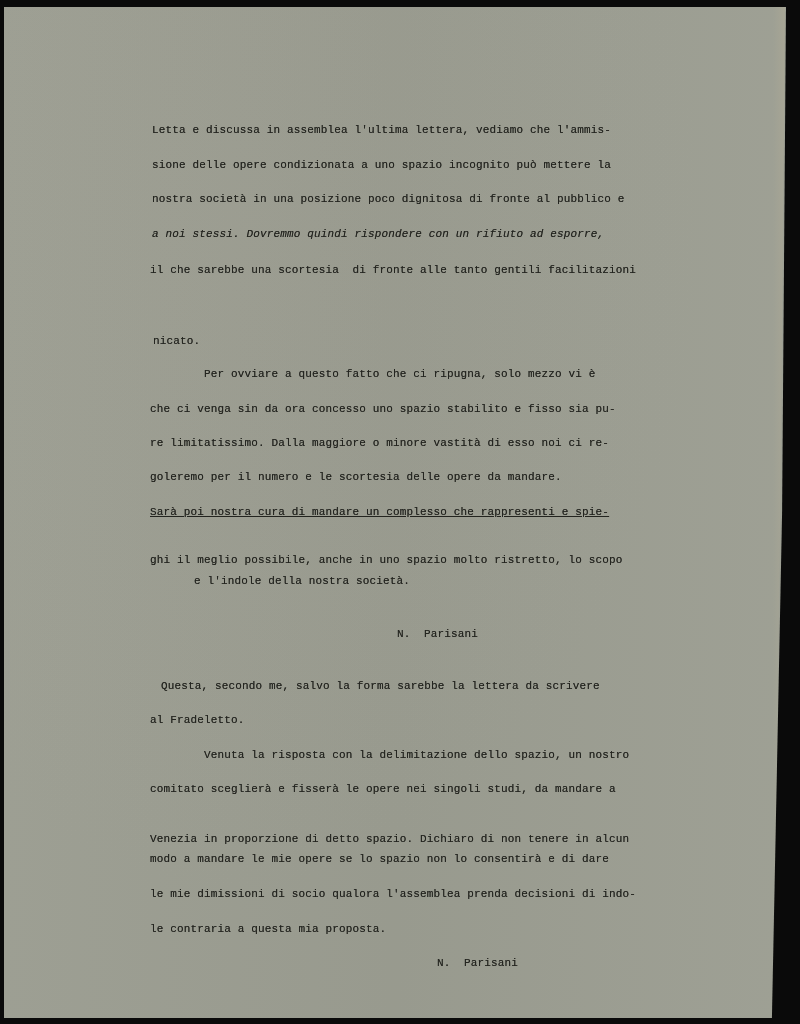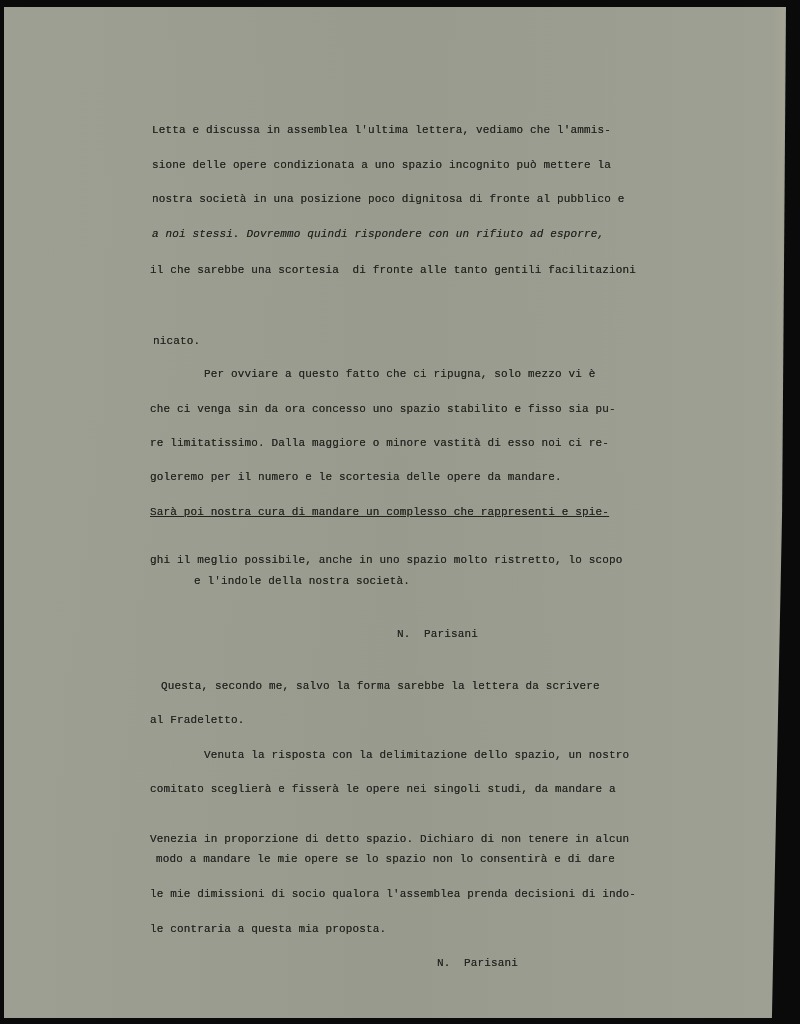--- a/index.html
+++ b/index.html
@@ -71,18 +71,18 @@
   <div class="text" style="left:150px; top:572px;margin-left:44px;">e l'indole della nostra società.</div>
 
   <div class="text" style="left:397px; top:625px;">N.  Parisani</div>
 
   <div class="text" style="left:161px; top:677px;">Questa, secondo me, salvo la forma sarebbe la lettera da scrivere</div>
   <div class="text" style="left:150px; top:711px;">al Fradeletto.</div>
 
   <div class="text" style="left:150px; top:746px;">        Venuta la risposta con la delimitazione dello spazio, un nostro</div>
   <div class="text" style="left:150px; top:780px;">comitato sceglierà e fisserà le opere nei singoli studi, da mandare a</div>
   <div class="text" style="left:150px; top:815px;margin-top:15px;">Venezia in proporzione di detto spazio. Dichiaro di non tenere in alcun</div>
-  <div class="text" style="left:156px; top:850px;">modo a mandare le mie opere se lo spazio non lo consentirà e di dare</div>
+  <div class="text" style="left:150px; top:850px;">modo a mandare le mie opere se lo spazio non lo consentirà e di dare</div>
   <div class="text" style="left:150px; top:885px;">le mie dimissioni di socio qualora l'assemblea prenda decisioni di indo-</div>
   <div class="text" style="left:150px; top:920px;">le contraria a questa mia proposta.</div>
 
   <div class="text" style="left:437px; top:954px;">N.  Parisani</div>
 </div>
 
 </body></html>

